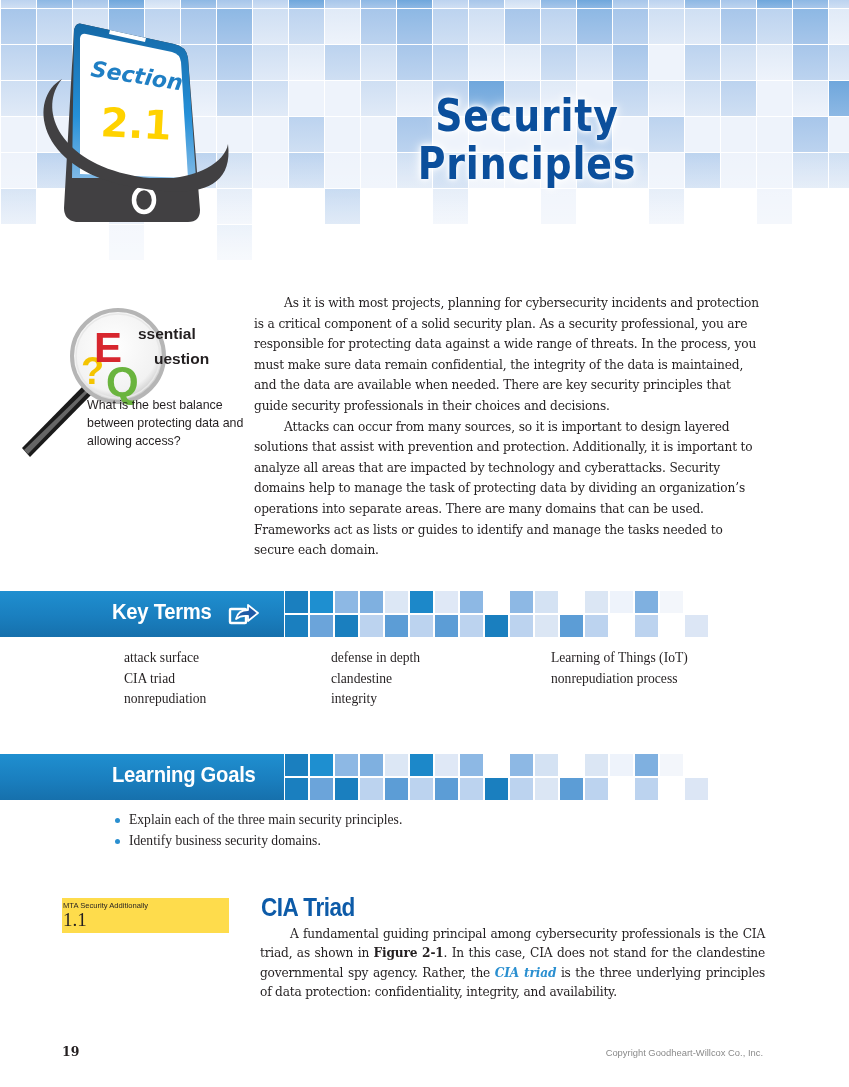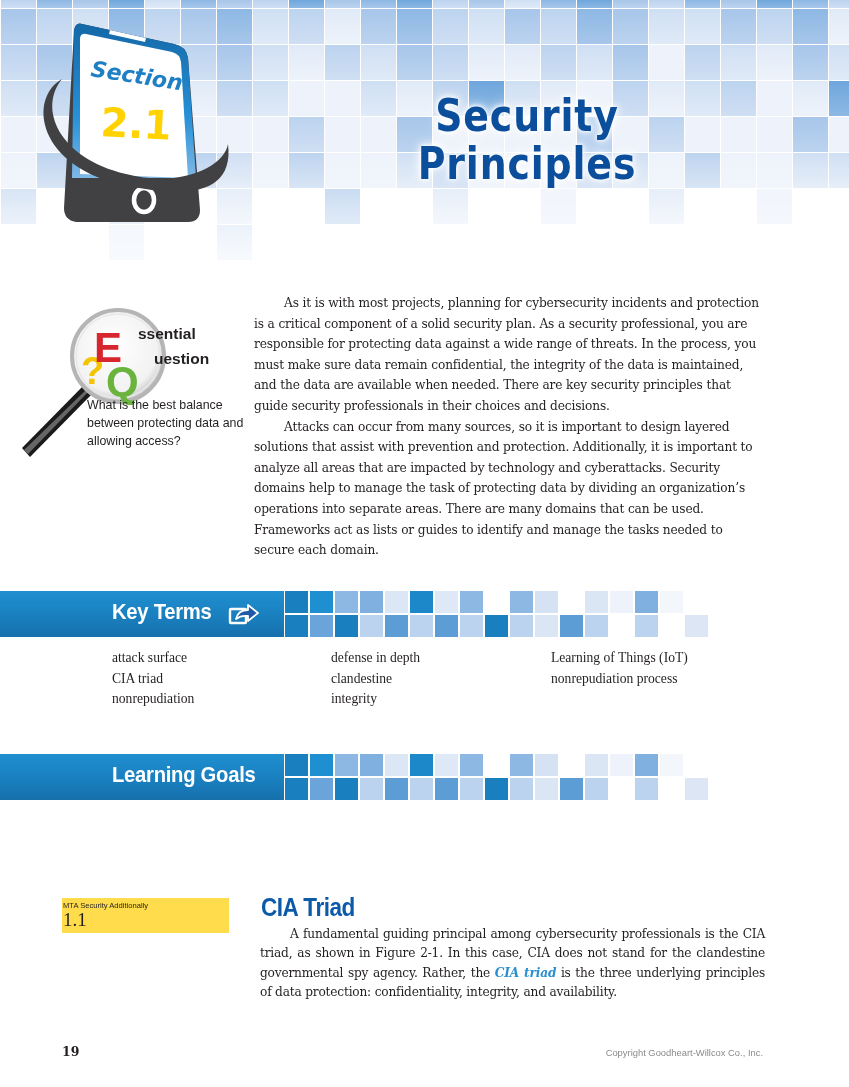--- a/index.html
+++ b/index.html
@@ -93,21 +93,21 @@
     font-family: "Liberation Sans", sans-serif; font-weight: bold; font-size: 25px;
     color: #0d5ba8; letter-spacing: -0.5px;
     transform: scaleX(0.9); transform-origin: left center;
   }
   .cia {
     position: absolute; left: 260px; top: 925px; width: 505px;
     font-family: "DejaVu Serif", serif; font-size: 12.2px; line-height: 19.4px; color: #231f20;
     text-align: justify; letter-spacing: -0.2px;
   }
   .cia p { text-indent: 30px; }
-  .cia .fig { font-weight: normal; }
+  .cia .fig { font-weight: bold; }
   .cia .kt { font-style: italic; font-weight: bold; color: #2a8fd0; }
 
   
   .folio {
     position: absolute; left: 62px; top: 1044px;
     font-family: "DejaVu Serif", serif; font-weight: bold; font-size: 12.5px; color: #231f20;
   }
   .copyright {
     position: absolute; right: 86px; top: 1047px;
     font-family: "Liberation Sans", sans-serif; font-size: 9.4px; color: #8a8a8a;
@@ -373,21 +373,21 @@
       <div class="sq" style="left: 351px; top: 24px; background: rgb(188, 211, 239);"></div>
       <div class="sq" style="left: 376px; top: 0px; background: rgb(243, 246, 251);"></div>
       <div class="sq" style="left: 376px; top: 24px; background: rgb(255, 255, 255);"></div>
       <div class="sq" style="left: 401px; top: 0px; background: rgb(255, 255, 255);"></div>
       <div class="sq" style="left: 401px; top: 24px; background: rgb(220, 230, 245);"></div>
       <div class="rule"></div>
     </div>
 </div>
 
 <div class="terms">
-  <div class="col" style="left:0;">
+  <div class="col" style="left:12px;">
     <div class="term">attack surface</div>
     <div class="term">CIA triad</div>
     <div class="term">nonrepudiation</div>
   </div>
   <div class="col" style="left:219px;">
     <div class="term">defense in depth</div>
     <div class="term">clandestine</div>
     <div class="term">integrity</div>
   </div>
   <div class="col" style="left:439px;">
@@ -432,20 +432,28 @@
       <div class="sq" style="left: 351px; top: 24px; background: rgb(188, 211, 239);"></div>
       <div class="sq" style="left: 376px; top: 0px; background: rgb(243, 246, 251);"></div>
       <div class="sq" style="left: 376px; top: 24px; background: rgb(255, 255, 255);"></div>
       <div class="sq" style="left: 401px; top: 0px; background: rgb(255, 255, 255);"></div>
       <div class="sq" style="left: 401px; top: 24px; background: rgb(220, 230, 245);"></div>
       <div class="rule"></div>
     </div>
 </div>
 
 <ul class="goals">
+  <li>
+    <span class="dot"></span>
+    <span>Explain each of the three main security principles.</span>
+  </li>
+  <li>
+    <span class="dot"></span>
+    <span>Identify business security domains.</span>
+  </li>
 </ul>
 
 <div class="mta">
   <div class="label">MTA Security Additionally</div>
   <div class="num">1.1</div>
 </div>
 
 <div class="h2">CIA Triad</div>
 <div class="cia">
   <p><span>A fundamental guiding principal among cybersecurity professionals is the CIA triad, as shown in </span><span class="fig">Figure 2-1</span><span>. In this case, CIA does not stand for the clandestine governmental spy agency. Rather, the </span><span class="kt">CIA triad</span><span> is the three underlying principles of data protection: confidentiality, integrity, and availability.</span></p>

